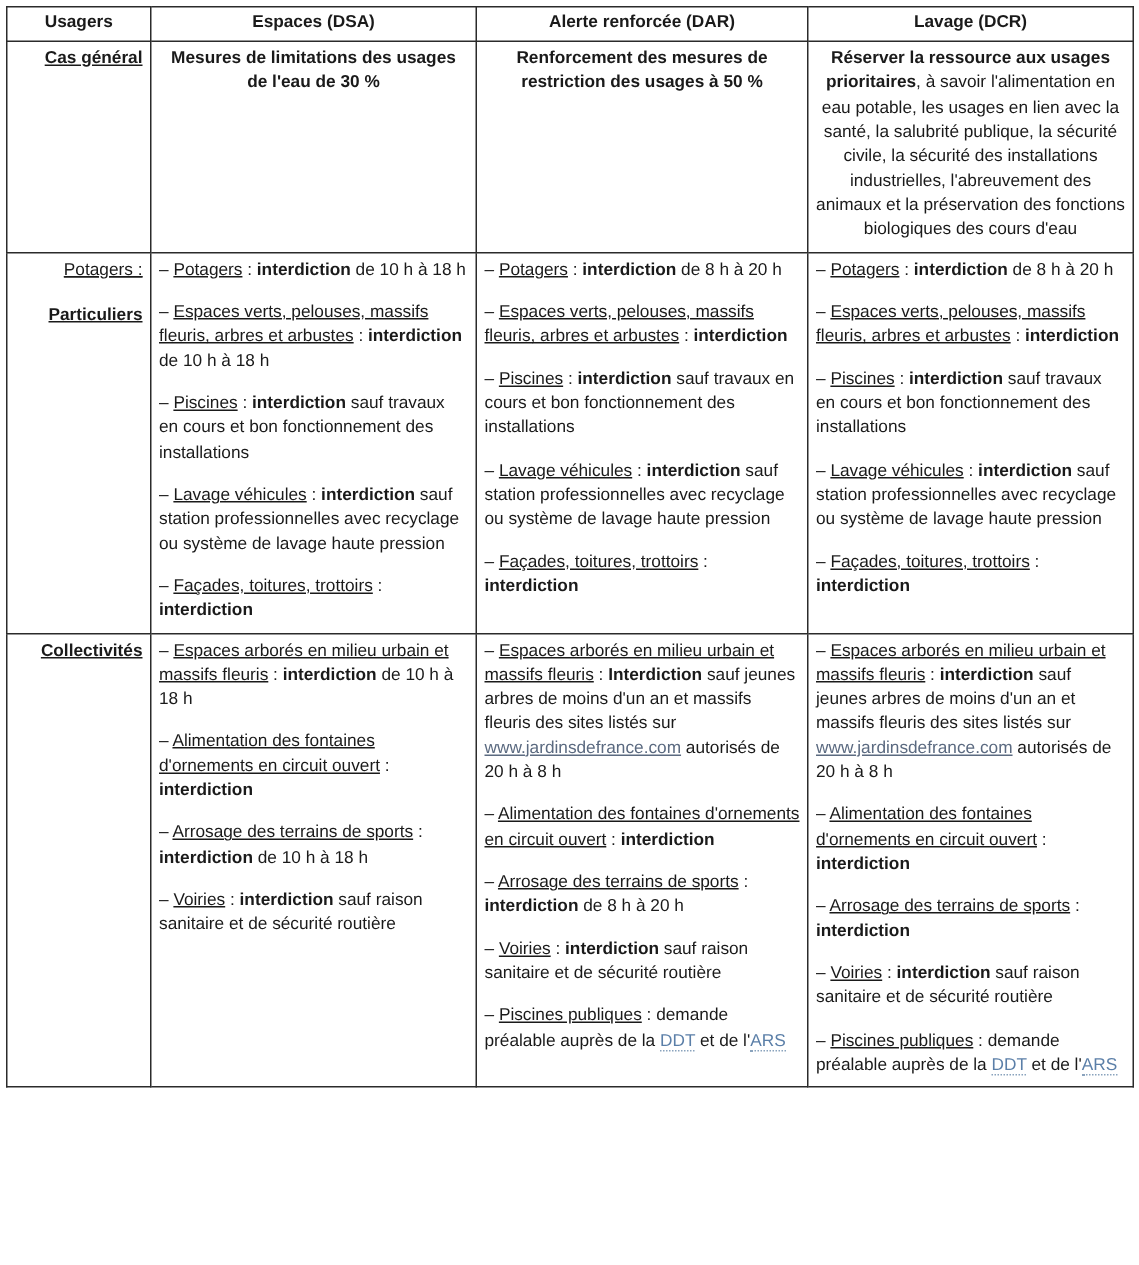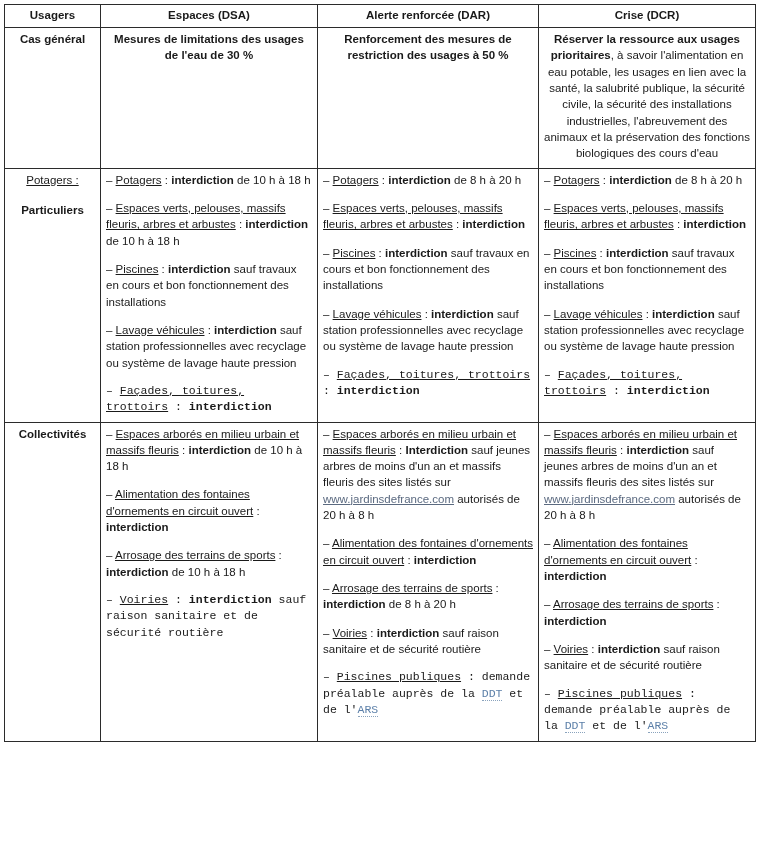--- a/index.html
+++ b/index.html
@@ -40,44 +40,45 @@
     padding: 3px 5px 6px 5px;
   }
   table.restrictions th {
     text-align: center;
     font-weight: bold;
     padding: 3px 4px 4px 4px;
     font-size: 11.5px;
     line-height: 1.3;
   }
   td.rowhead {
-    text-align: center;
+    text-align: right;
     font-weight: bold;
     padding-top: 5px;
+    text-decoration: underline;
   }
   td.rowhead .examples {
     display: block;
     font-weight: normal;
     text-decoration: underline;
     margin-bottom: 14px;
     white-space: nowrap;
   }
   td.rowhead .grouplabel {
     display: block;
     font-weight: bold;
   }
   td.cas-general {
     text-align: center;
     font-weight: normal;
   }
   td.cas-general .lead { font-weight: bold; }
   .item {
     margin: 0 0 12px 0;
   }
-  .item:last-child { margin-bottom: 0; font-family: Liberation Mono, monospace; }
+  .item:last-child { margin-bottom: 0; }
   .u { text-decoration: underline; }
   .b { font-weight: bold; margin-top: 40px; }
   a.weblink {
     color: #5b6a80;
     text-decoration: underline;
   }
   abbr.acronym {
     color: #5b7fa8;
     text-decoration: none;
     border-bottom: 1px dotted #8aa3bd;
@@ -93,21 +94,21 @@
       <col class="c-usagers">
         <col class="c-dsa">
         <col class="c-dar">
         <col class="c-dcr">
     </colgroup>
     <thead>
       <tr>
         <th>Usagers</th>
         <th>Espaces (DSA)</th>
         <th>Alerte renforcée (DAR)</th>
-        <th>Crise (DCR)</th>
+        <th>Lavage (DCR)</th>
       </tr>
     </thead>
     <tbody>
       <tr>
         <td class="rowhead">Cas général</td>
         <td class="cas-general">
           <span class="lead">Mesures de limitations des usages de l'eau de 30 %</span><span></span>
         </td>
         <td class="cas-general">
           <span class="lead">Renforcement des mesures de restriction des usages à 50 %</span><span></span>

